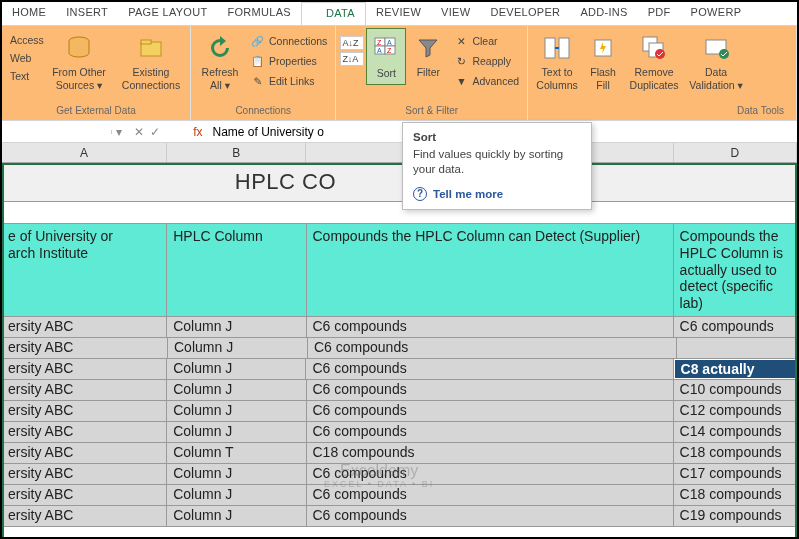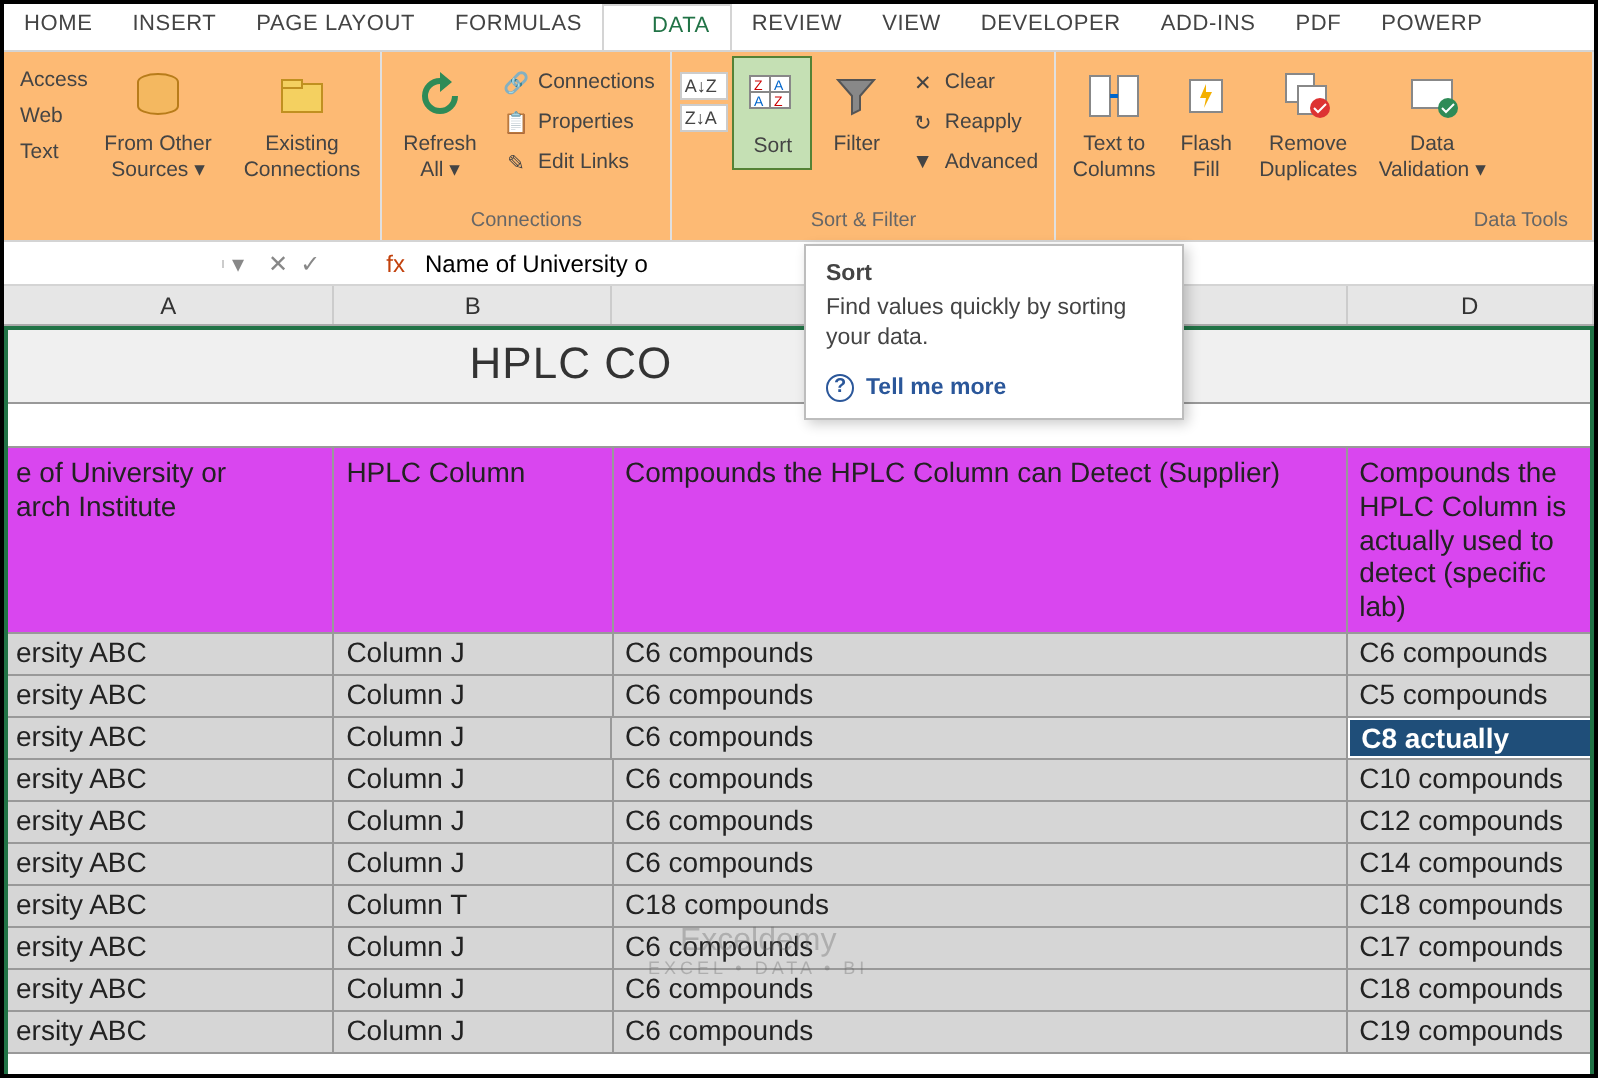--- a/index.html
+++ b/index.html
@@ -32,21 +32,21 @@
 .fx-label { padding: 0 4px; color: #c2410c; margin-left: 21px; }
 .formula-input { flex: 1; padding: 2px 6px; border: none; outline: none; font-size: 12px; }
 
 
 .col-headers { display: flex; background: #e6e6e6; border-bottom: 1px solid #aaa; height: 20px; font-size: 12px; position: relative; }
 .ch { border-right: 1px solid #ccc; text-align: center; line-height: 20px; color: #333; }
 
 
 .sheet { position: relative; }
 .title-row { background: #f0f0f0; text-align: center; font-size: 22px; font-family: Arial, sans-serif; padding: 6px 0; border-bottom: 1px solid #999; color: #333; letter-spacing: 0.5px; }
-.header-row { display: flex; background: #d946ef; border-bottom: 1px solid #999; font-size: 14px; font-family: Arial, sans-serif; color: #222; min-height: 68px; }
+.header-row { display: flex; background: #5eead4; border-bottom: 1px solid #999; font-size: 14px; font-family: Arial, sans-serif; color: #222; min-height: 68px; }
 .hcell { border-right: 1px solid #999; padding: 4px 6px; line-height: 1.2; }
 
 .data-row { display: flex; background: #d6d6d6; font-size: 14px; font-family: Arial, sans-serif; color: #222; height: 21px; border-bottom: 1px solid #999; }
 .dcell { border-right: 1px solid #999; padding: 1px 6px; overflow: hidden; white-space: nowrap; }
 .dcell.active-cell { background: #1f4e79; color: #fff; font-weight: bold; border: 1px solid #fff; }
 
 .col-a { width: 166px; }
 .col-b { width: 140px; }
 .col-c { width: 369px; }
 .col-d { width: 124px; }
@@ -103,20 +103,21 @@
       <div class="btn-lg wide">
         <span class="icon">
             <svg width="28" height="28">
               <rect x="4" y="8" width="20" height="14" fill="#f4d060" stroke="#c09020"></rect>
               <rect x="4" y="6" width="10" height="4" fill="#f4d060" stroke="#c09020"></rect>
             </svg>
           </span>
         <span>Existing Connections</span>
       </div>
     </div>
+    <div class="group-label">Get External Data</div>
   </div>
 
   <div class="group">
     <div class="group-content">
       <div class="btn-lg">
         <span class="icon">
             <svg width="28" height="28">
               <path d="M14 5a9 9 0 1 0 9 9h-3a6 6 0 1 1-6-6v4l6-5-6-5z" fill="#2e8b57"></path>
             </svg>
           </span>
@@ -273,21 +274,20 @@
       <div class="data-row">
         <div class="dcell col-a">ersity ABC</div>
         <div class="dcell col-b">Column J</div>
         <div class="dcell col-c">C6 compounds</div>
         <div class="dcell col-d">C6 compounds</div>
       </div>
       <div class="data-row">
         <div class="dcell col-a">ersity ABC</div>
         <div class="dcell col-b">Column J</div>
         <div class="dcell col-c">C6 compounds</div>
-        <div class="dcell col-d">C5 compounds</div>
       </div>
       <div class="data-row">
         <div class="dcell col-a">ersity ABC</div>
         <div class="dcell col-b">Column J</div>
         <div class="dcell col-c">C6 compounds</div>
         <div class="dcell col-d active-cell">C8 actually</div>
       </div>
       <div class="data-row">
         <div class="dcell col-a">ersity ABC</div>
         <div class="dcell col-b">Column J</div>

